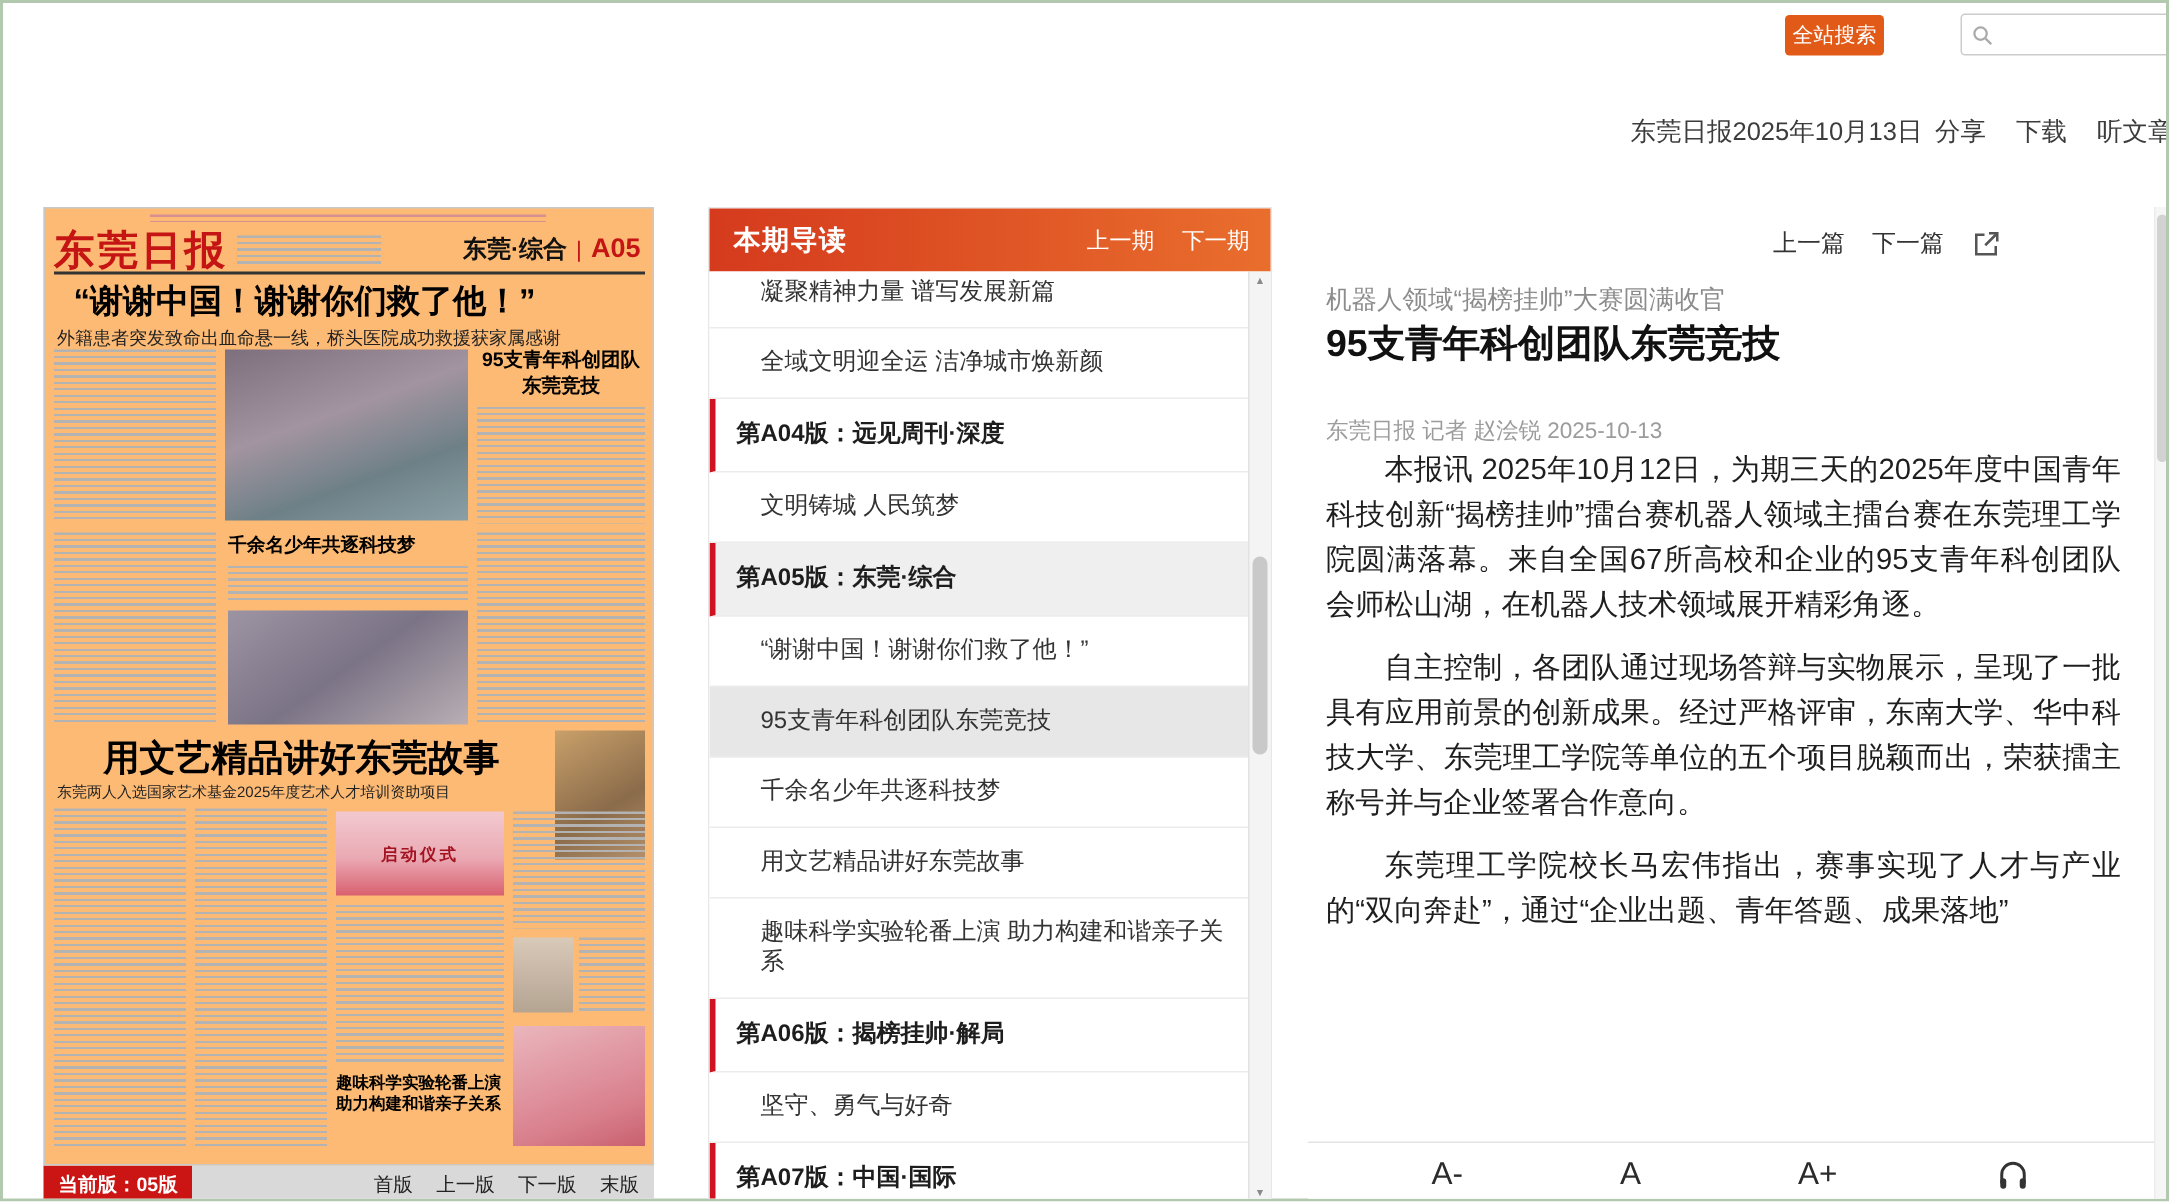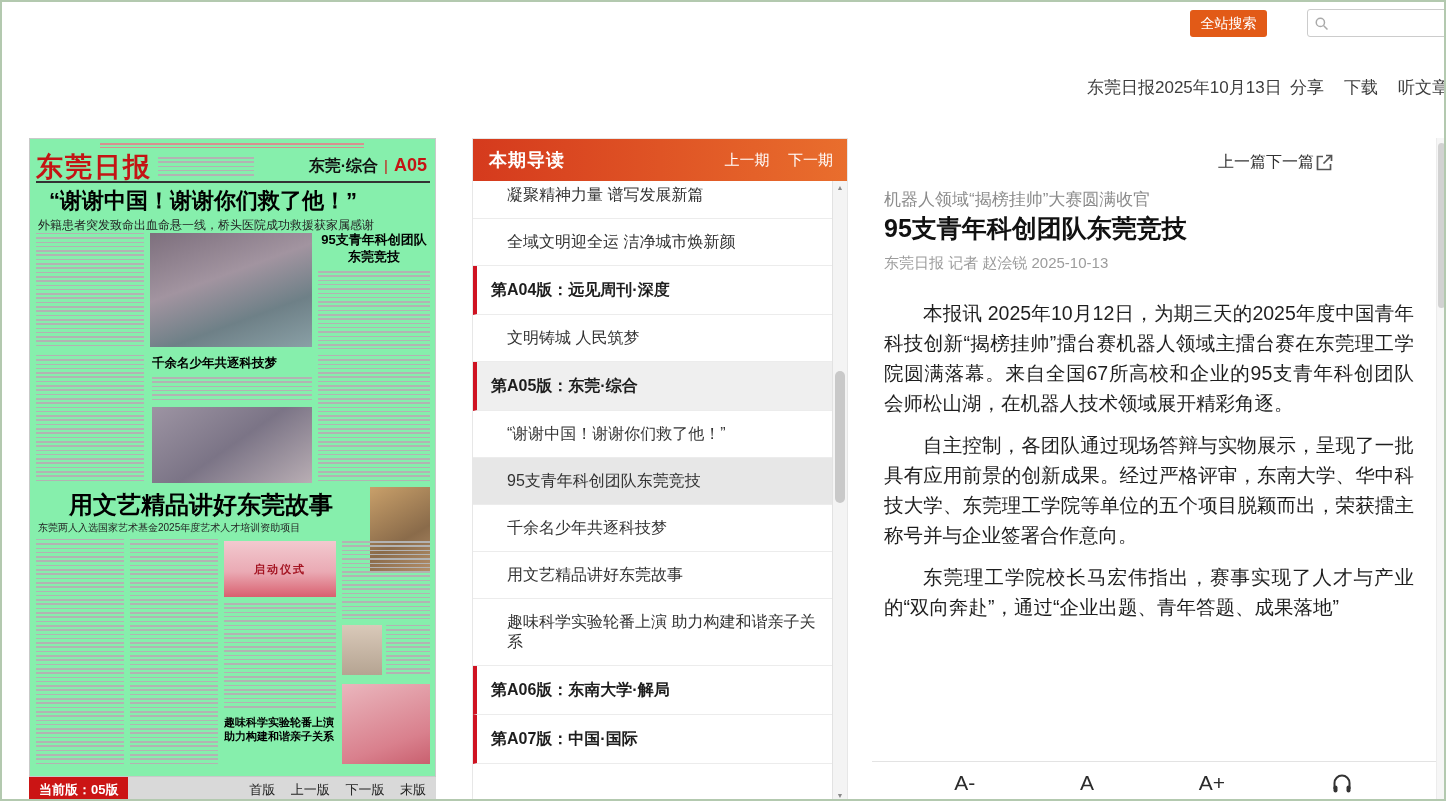--- a/index.html
+++ b/index.html
@@ -1,31 +1,31 @@
 <!DOCTYPE html>
 <html><head>
 <meta charset="utf-8">
 <style>
   *{margin:0;padding:0;box-sizing:border-box;}
   html,body{width:1446px;height:801px;background:#fff;}
   body{font-family:"Liberation Sans","DejaVu Sans",sans-serif;}
   .page{position:relative;width:1446px;height:801px;border:2px solid #b3c9af;background:#fff;overflow:hidden;}
 
   
-  .btn-search-all{position:absolute;left:1188px;top:8px;width:77px;height:27px;background:#e25a17;color:#fff;
+  .btn-search-all{position:absolute;left:1188px;top:8px;width:66px;height:27px;background:#e25a17;color:#fff;
     font-size:14px;border:none;border-radius:3px;cursor:pointer;font-family:inherit;}
   .search-box{position:absolute;left:1305px;top:7px;width:145px;height:28px;border:1px solid #ccc;border-radius:3px;
     background:#fff;display:flex;align-items:center;padding:0 6px;gap:5px;}
   .search-box input{border:none;outline:none;flex:1;min-width:0;font-size:13px;font-family:inherit;}
   .meta-item{position:absolute;top:74px;font-size:17px;color:#3c3c3c;white-space:nowrap;}
   .meta-link{cursor:pointer;}
 
   
   .left-panel{position:absolute;left:27px;top:136px;width:407px;height:665px;}
-  .paper-thumb{position:relative;width:407px;height:639px;border:1px solid #c9c9c9;background:#86efac;overflow:hidden;cursor:pointer;}
+  .paper-thumb{position:relative;width:407px;height:639px;border:1px solid #c9c9c9;background:#fdba74;overflow:hidden;cursor:pointer;}
   .pt{position:absolute;}
   .sim{background:repeating-linear-gradient(to bottom,#b3b3b3 0,#b3b3b3 1.5px,transparent 1.5px,transparent 4.3px);}
   .sim.red{background:repeating-linear-gradient(to bottom,#d89090 0,#d89090 1.5px,transparent 1.5px,transparent 4.3px);}
   .masthead{font-family:"Liberation Serif","DejaVu Serif",serif;font-weight:bold;font-size:27px;color:#c41414;letter-spacing:2px;}
   .ed{display:flex;align-items:baseline;gap:6px;}
   .ed-sec{font-size:16px;font-weight:bold;color:#111;}
   .ed-bar{color:#c41414;font-size:15px;}
   .ed-no{font-size:18px;font-weight:bold;color:#c41414;}
   .rule{background:#333;}
   .h1t{font-size:22px;font-weight:bold;color:#000;text-align:center;white-space:nowrap;}
@@ -60,26 +60,26 @@
   .toc-item.current{background:#efefef;}
   .toc-item.selected{background:#e7e7e7;}
   .toc-scroll{position:absolute;right:0;top:42px;width:15px;height:621px;background:#f4f4f4;border-left:1px solid #e2e2e2;}
   .toc-scroll .arrow{position:absolute;left:0;width:14px;text-align:center;font-size:7px;color:#8a8a8a;cursor:pointer;}
   .toc-scroll .up{top:3px;}
   .toc-scroll .down{bottom:3px;}
   .toc-scroll .thumb{position:absolute;left:2px;top:190px;width:10px;height:132px;background:#c9c9c9;border-radius:5px;cursor:pointer;}
 
   
   .article-panel{position:absolute;left:870px;top:136px;width:574px;height:665px;background:#fff;}
-  .art-nav{position:absolute;top:14px;right:112px;display:flex;align-items:center;font-size:16px;color:#333;}
+  .art-nav{position:absolute;top:14px;right:112px;display:flex;align-items:center;gap:18px;font-size:16px;color:#333;}
   .art-nav .lnk{cursor:pointer;}
   .art-nav .icon{cursor:pointer;display:flex;align-items:center;}
   .art-kicker{position:absolute;left:12px;top:50px;font-size:17px;color:#8c8c8c;}
   .art-title{position:absolute;left:12px;top:74px;font-size:25px;font-weight:bold;color:#111;}
-  .art-byline{position:absolute;left:12px;top:116px;font-size:15px;color:#9c9c9c;}
+  .art-byline{position:absolute;left:12px;top:140px;font-size:15px;color:#9c9c9c;}
   .art-body{position:absolute;left:12px;top:160px;width:530px;height:463px;overflow:hidden;
     font-size:19.5px;line-height:30px;color:#1e1e1e;}
   .art-body p{text-indent:2em;margin-bottom:12px;text-align:justify;}
   .art-toolbar{position:absolute;left:0;bottom:0;width:564px;height:42px;background:#fff;border-top:1px solid #e3e3e3;
     display:flex;align-items:center;justify-content:space-around;padding:0 30px;z-index:2;}
   .font-btn{font-size:21px;color:#2b2b2b;cursor:pointer;}
   .art-scroll{position:absolute;right:0;top:0;width:10px;height:665px;background:#f6f6f6;border-left:1px solid #ececec;z-index:3;}
   .art-scroll .thumb{position:absolute;left:1px;top:5px;width:7px;height:165px;background:#d2d2d2;border-radius:4px;cursor:pointer;}
 </style>
 </head>
@@ -169,21 +169,22 @@
       <div class="toc-item article first">凝聚精神力量 谱写发展新篇</div>
       <div class="toc-item article">全域文明迎全运 洁净城市焕新颜</div>
       <div class="toc-item section">第A04版：远见周刊·深度</div>
       <div class="toc-item article">文明铸城 人民筑梦</div>
       <div class="toc-item section current">第A05版：东莞·综合</div>
       <div class="toc-item article">“谢谢中国！谢谢你们救了他！”</div>
       <div class="toc-item article selected">95支青年科创团队东莞竞技</div>
       <div class="toc-item article">千余名少年共逐科技梦</div>
       <div class="toc-item article">用文艺精品讲好东莞故事</div>
       <div class="toc-item article">趣味科学实验轮番上演 助力构建和谐亲子关系</div>
-      <div class="toc-item section">第A06版：东南大学·解局</div>
+      <div class="toc-item section">第A06版：揭榜挂帅·解局</div>
+      <div class="toc-item article">坚守、勇气与好奇</div>
       <div class="toc-item section">第A07版：中国·国际</div>
     </div>
     <div class="toc-scroll">
       <div class="arrow up">▲</div>
       <div class="thumb"></div>
       <div class="arrow down">▼</div>
     </div>
   </div>
 
   <div class="article-panel">

